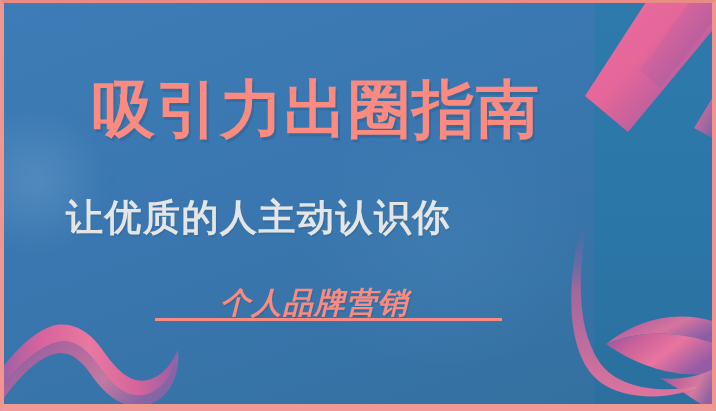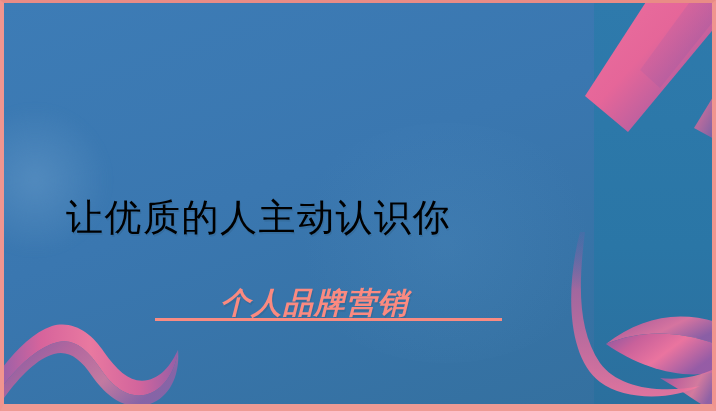--- a/index.html
+++ b/index.html
@@ -86,23 +86,23 @@
     color: #fb8a80;
     white-space: nowrap;
     text-shadow: 2px 3px 0 rgba(40,80,115,0.28);
   }
   .subline {
     position: absolute;
     left: 66px;
     top: 199px;
     font-size: 37px;
     line-height: 1.0;
-    font-weight: normal;
+    font-weight: bold;
     letter-spacing: 1.5px;
-    color: #000000;
+    color: #e5e5e5;
     white-space: nowrap;
     text-shadow: 1px 2px 0 rgba(40,80,115,0.22);
   }
   .tagline {
     position: absolute;
     left: 220px;
     top: 288px;
     font-size: 30px;
     line-height: 1.0;
     font-weight: bold;
@@ -194,19 +194,20 @@
                  C 88 350, 74 338, 58 342 C 40 346, 22 362, 4 384 Z" fill="url(#gradWaveA)" opacity="0.92"></path>
         <path d="M 4 384 C 22 362, 40 346, 58 342 C 74 338, 88 350, 100 368
                  C 112 386, 128 400, 148 394 C 166 388, 176 368, 178 350
                  C 180 372, 172 396, 150 404 C 126 412, 106 396, 92 376
                  C 80 358, 68 350, 54 354 C 38 358, 20 376, 4 398 Z" fill="url(#gradWaveB)" opacity="0.75"></path>
       </g>
     </svg>
   </div>
 
   <div class="text-layer">
+    <div class="headline">吸引力出圈指南</div>
     <div class="subline">让优质的人主动认识你</div>
     <div class="tagline">个人品牌营销</div>
     <div class="rule"></div>
   </div>
 
   <div class="frame"></div>
 </div>
 
 </body></html>

